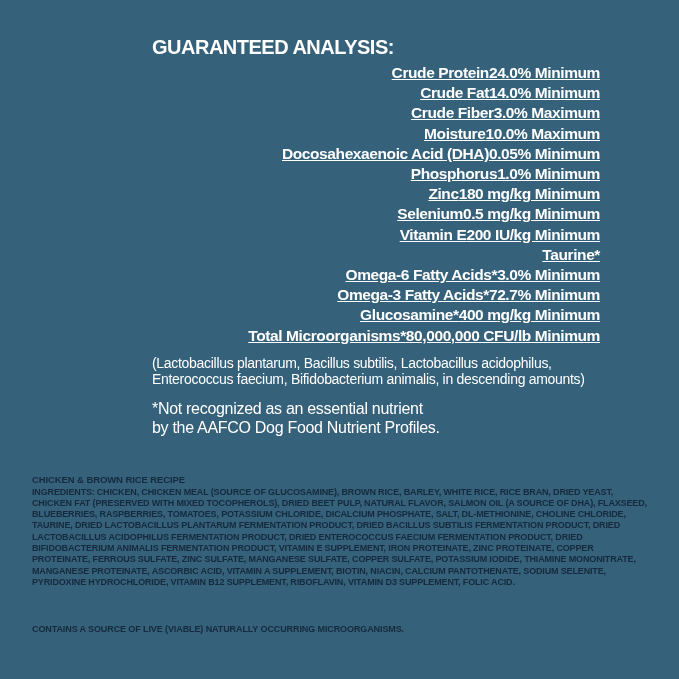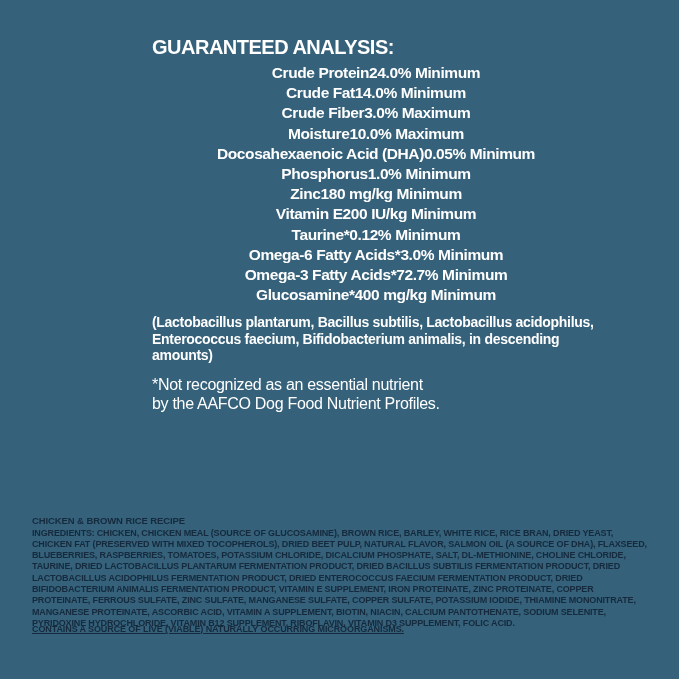--- a/index.html
+++ b/index.html
@@ -23,52 +23,52 @@
   }
   .ga-heading {
     font-size: 20px;
     font-weight: bold;
     letter-spacing: -0.5px;
     line-height: 22px;
     margin: 0 0 5px 0;
   }
   .ga-row {
     display: flex;
-    justify-content: center;
+    justify-content: flex-end;
     font-size: 15.5px;
     font-weight: bold;
     letter-spacing: -0.4px;
     line-height: 20.2px;
     white-space: nowrap;
+    text-decoration: underline;
   }
   .ga-row .val { text-align: right; }
   .ga-note {
     margin-top: 9px;
     font-size: 14px;
-    font-weight: bold;
+    font-weight: normal;
     letter-spacing: -0.3px;
     line-height: 16.5px;
   }
   .ga-footnote {
     margin-top: 11px;
     font-size: 16px;
     font-weight: normal;
     letter-spacing: -0.3px;
     line-height: 19px;
   }
 
   
   .ing {
     position: absolute;
     left: 32px;
     top: 474px;
     width: 618px;
     color: #152a3d;
     font-weight: bold;
-    margin-top: 41px;
   }
   .recipe-title {
     font-size: 9.5px;
     line-height: 11.5px;
     letter-spacing: -0.1px;
     margin: 0;
   }
   .ingredients {
     font-size: 9px;
     line-height: 11.3px;
@@ -79,21 +79,20 @@
   .contains {
     position: absolute;
     left: 32px;
     top: 624px;
     width: 618px;
     color: #152a3d;
     font-weight: bold;
     font-size: 9px;
     letter-spacing: -0.1px;
     line-height: 11.3px;
-    text-decoration: underline;
   }
 </style>
 </head>
 <body>
 
 <div class="label">
 
   <div class="ga">
     <h1 class="ga-heading">GUARANTEED ANALYSIS:</h1>
 
@@ -119,38 +118,45 @@
     </div>
     <div class="ga-row">
       <span>Phosphorus</span>
       <span class="val">1.0% Minimum</span>
     </div>
     <div class="ga-row">
       <span>Zinc</span>
       <span class="val">180 mg/kg Minimum</span>
     </div>
     <div class="ga-row">
+      <span>Selenium</span>
+      <span class="val">0.5 mg/kg Minimum</span>
+    </div>
+    <div class="ga-row">
       <span>Vitamin E</span>
       <span class="val">200 IU/kg Minimum</span>
     </div>
     <div class="ga-row">
       <span>Taurine*</span>
-      <span class="val">0.12% Minimum</span>
     </div>
     <div class="ga-row">
       <span>Omega-6 Fatty Acids*</span>
       <span class="val">3.0% Minimum</span>
     </div>
     <div class="ga-row">
       <span>Omega-3 Fatty Acids*</span>
       <span class="val">72.7% Minimum</span>
     </div>
     <div class="ga-row">
       <span>Glucosamine*</span>
       <span class="val">400 mg/kg Minimum</span>
+    </div>
+    <div class="ga-row">
+      <span>Total Microorganisms*</span>
+      <span class="val">80,000,000 CFU/lb Minimum</span>
     </div>
 
     <div class="ga-note">
       <div>(Lactobacillus plantarum, Bacillus subtilis, Lactobacillus acidophilus,</div>
       <div>Enterococcus faecium, Bifidobacterium animalis, in descending amounts)</div>
     </div>
 
     <div class="ga-footnote">
       <div>*Not recognized as an essential nutrient</div>
       <div>by the AAFCO Dog Food Nutrient Profiles.</div>

